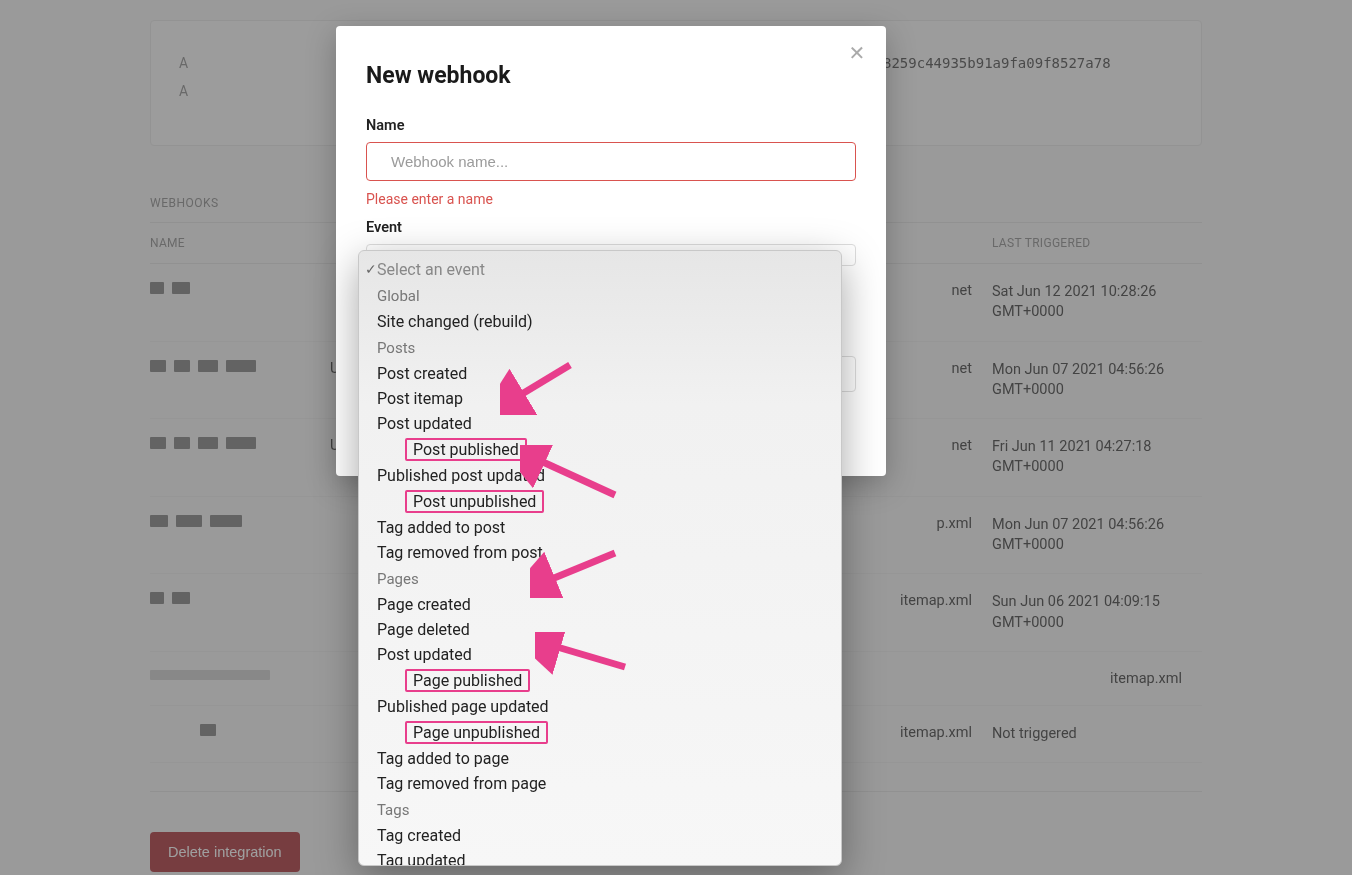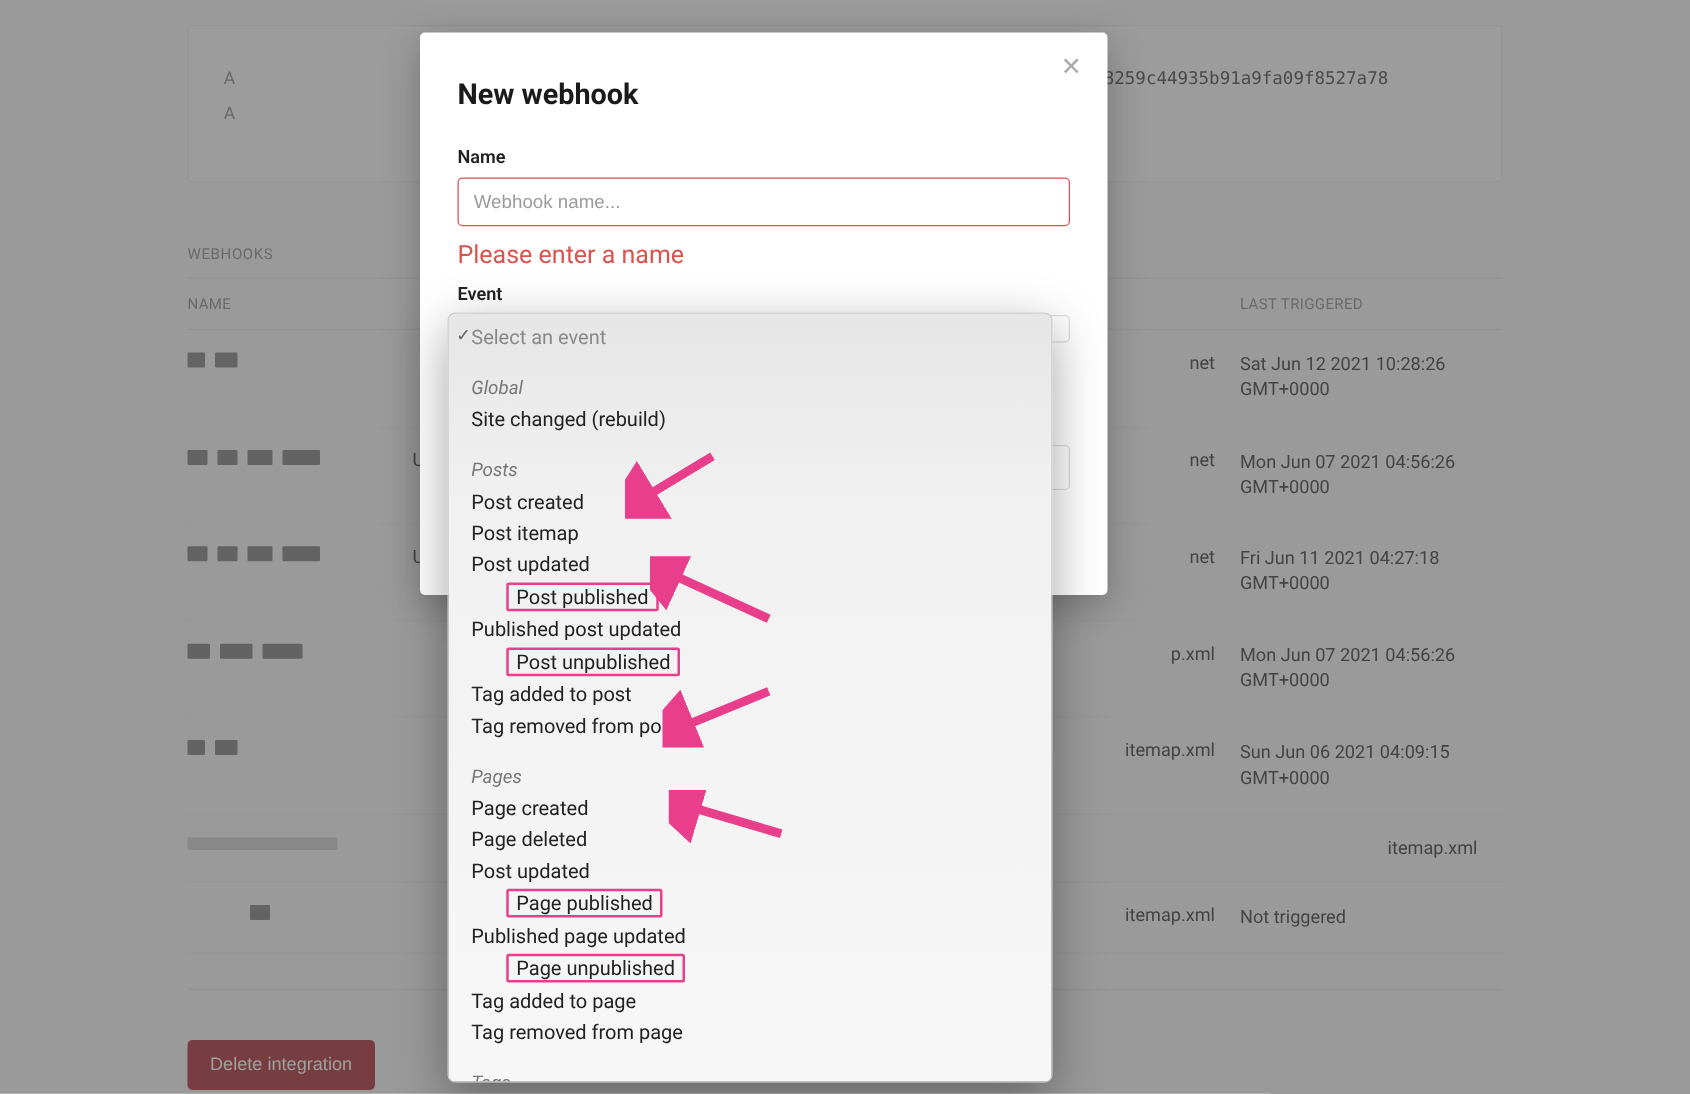--- a/index.html
+++ b/index.html
@@ -142,29 +142,29 @@
     font-size:14.5px;
     font-weight:600;
     color:#222;
     margin-bottom:8px;
     display:block;
   }
   .name-input {
     width:100%;
     border:1px solid #d9534f;
     border-radius:4px;
-    padding:10px 12px;
+    padding:10px 24px;
     font-size:15px;
     color:#333;
     outline:none;
   }
   .name-input::placeholder { color:#9b9b9b; }
   .err {
     color:#d9534f;
-    font-size:20px;
+    font-size:14px;
     margin-top:10px;
   }
   .event-label {
     margin-top:12px;
   }
   .select-shell {
     width:100%;
     border:1px solid #ddd;
     border-radius:4px;
     padding:10px 12px;
@@ -208,21 +208,21 @@
     position:relative;
   }
   .dd-check::before {
     content:"✓";
     position:absolute;
     left:6px;
     color:#666;
     font-size:14px;
   }
   .dd-placeholder { color:#888; }
-  .dd-group { color:#777; font-size:15px; padding-left:18px; margin-top:16px;font-style:italic;}
+  .dd-group { color:#777; font-size:15px; padding-left:18px; margin-top:2px;}
   .dd-opt { }
   .dd-opt.hl {
     display:inline-block;
     margin-left:28px;
     padding:0 6px;
     border:2px solid #e83e8c;
     border-radius:2px;
     line-height:19px;
   }
 

